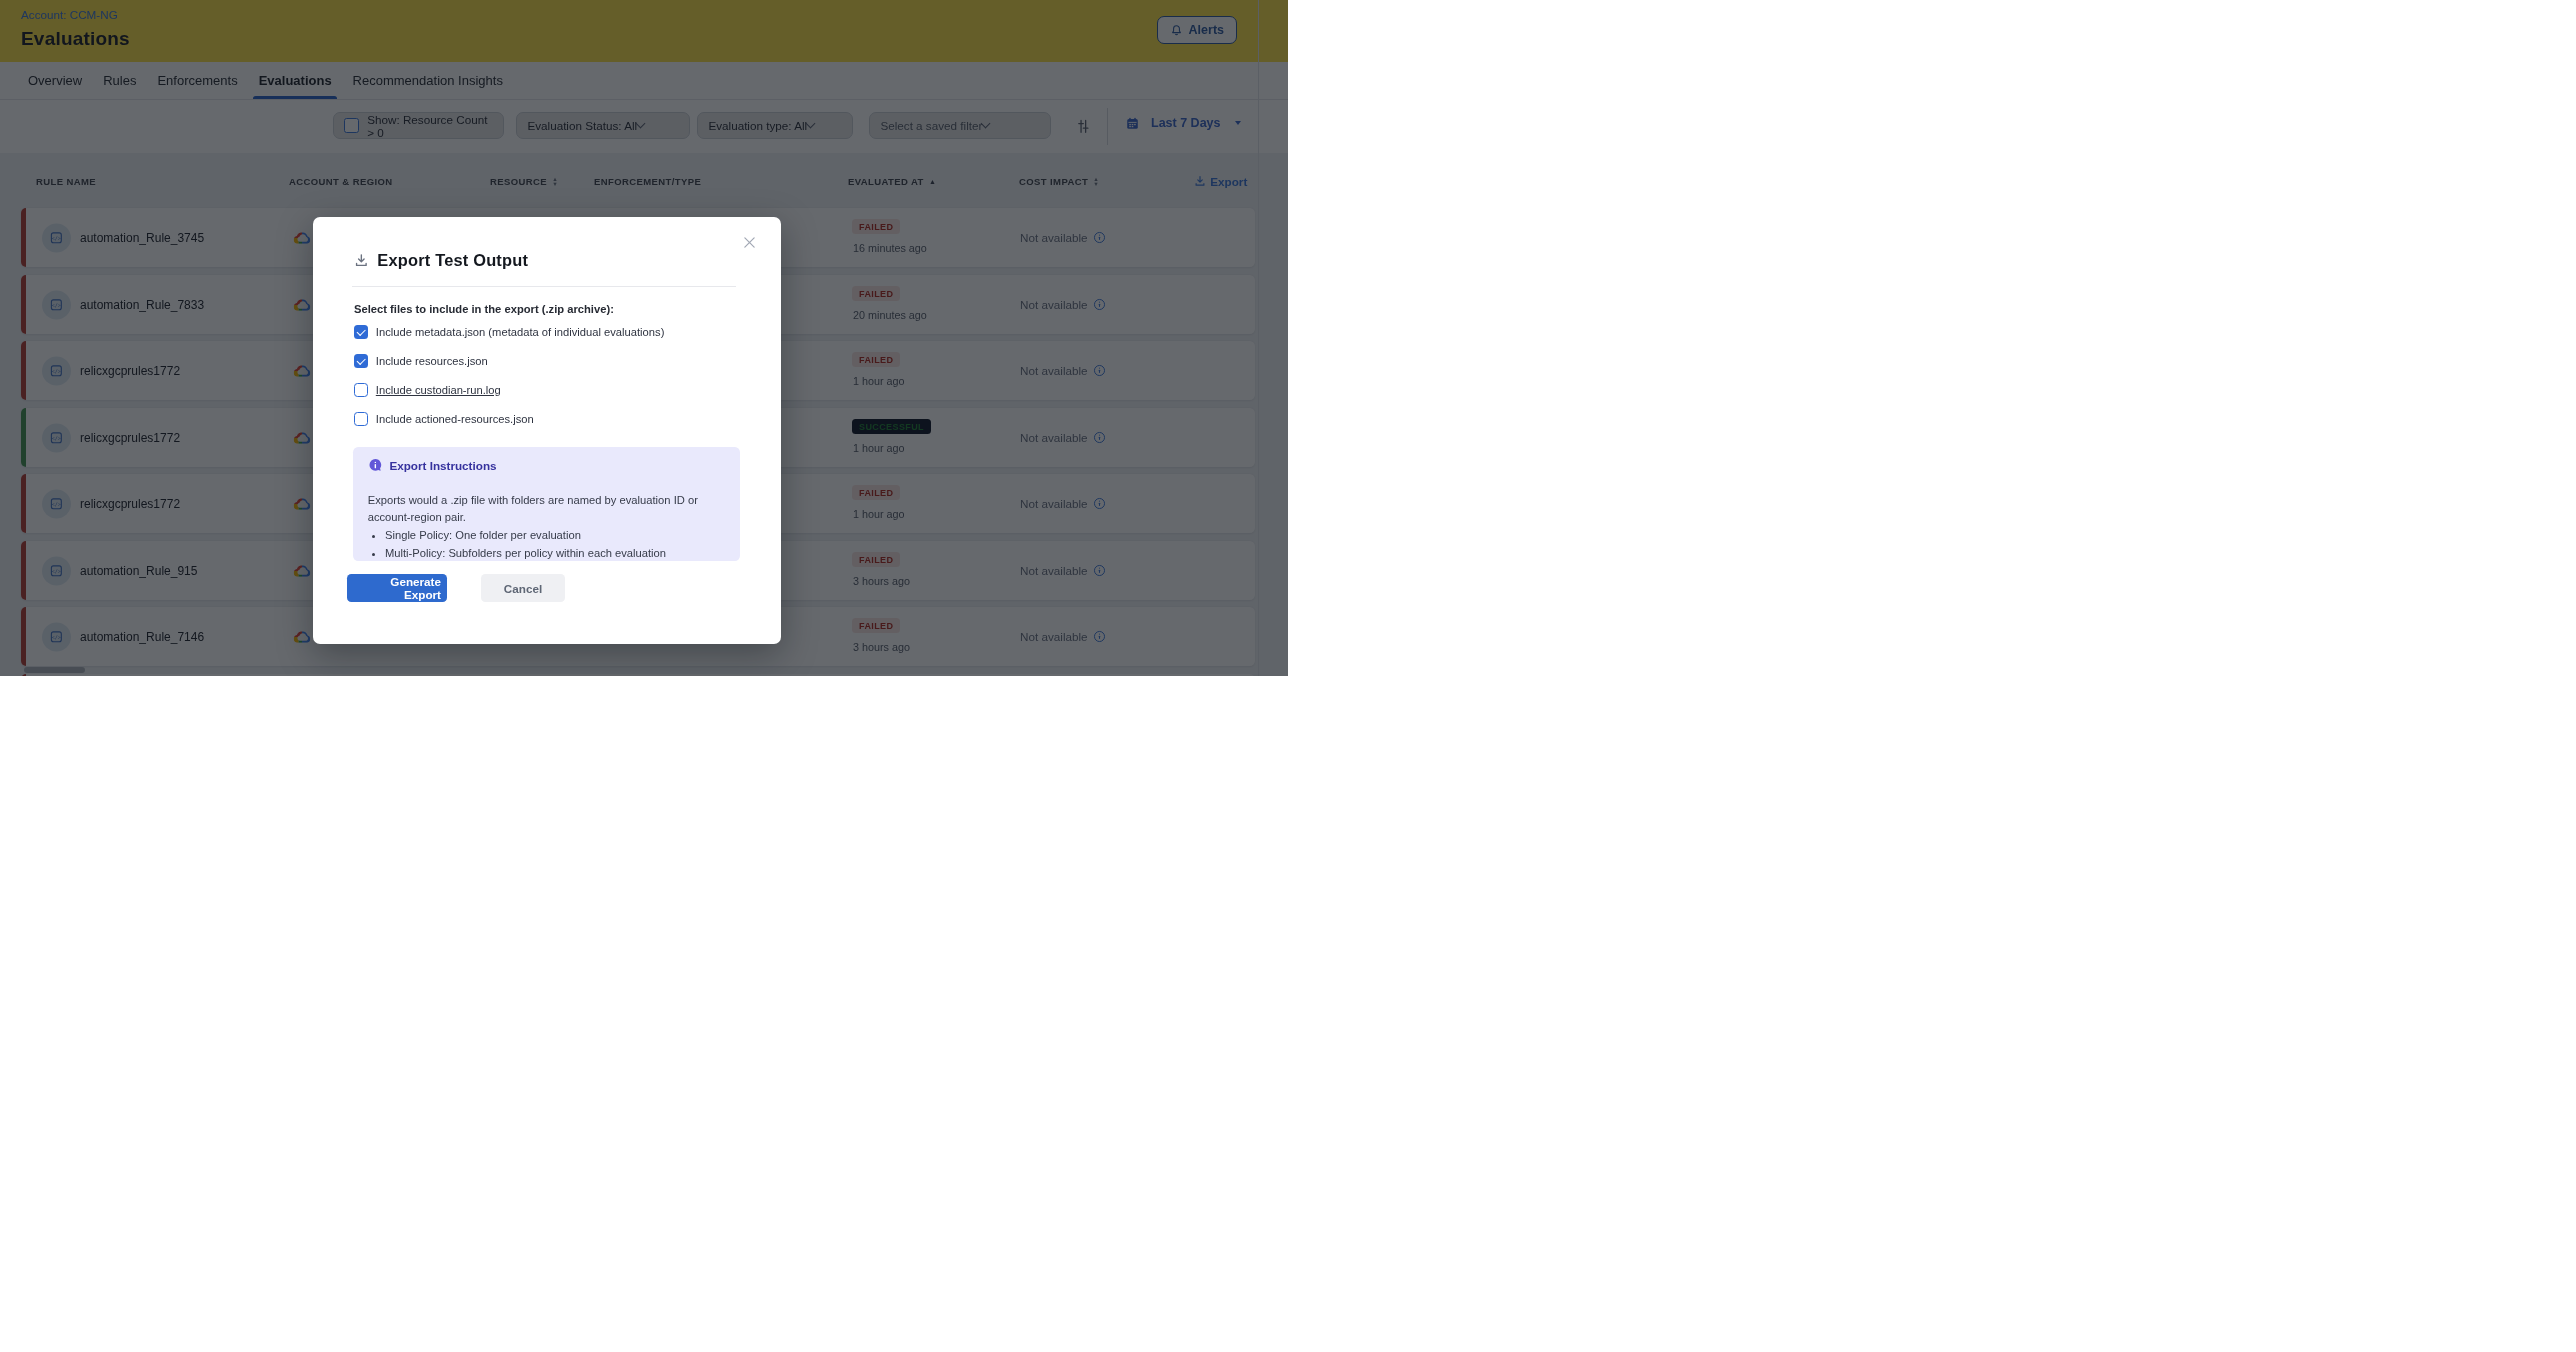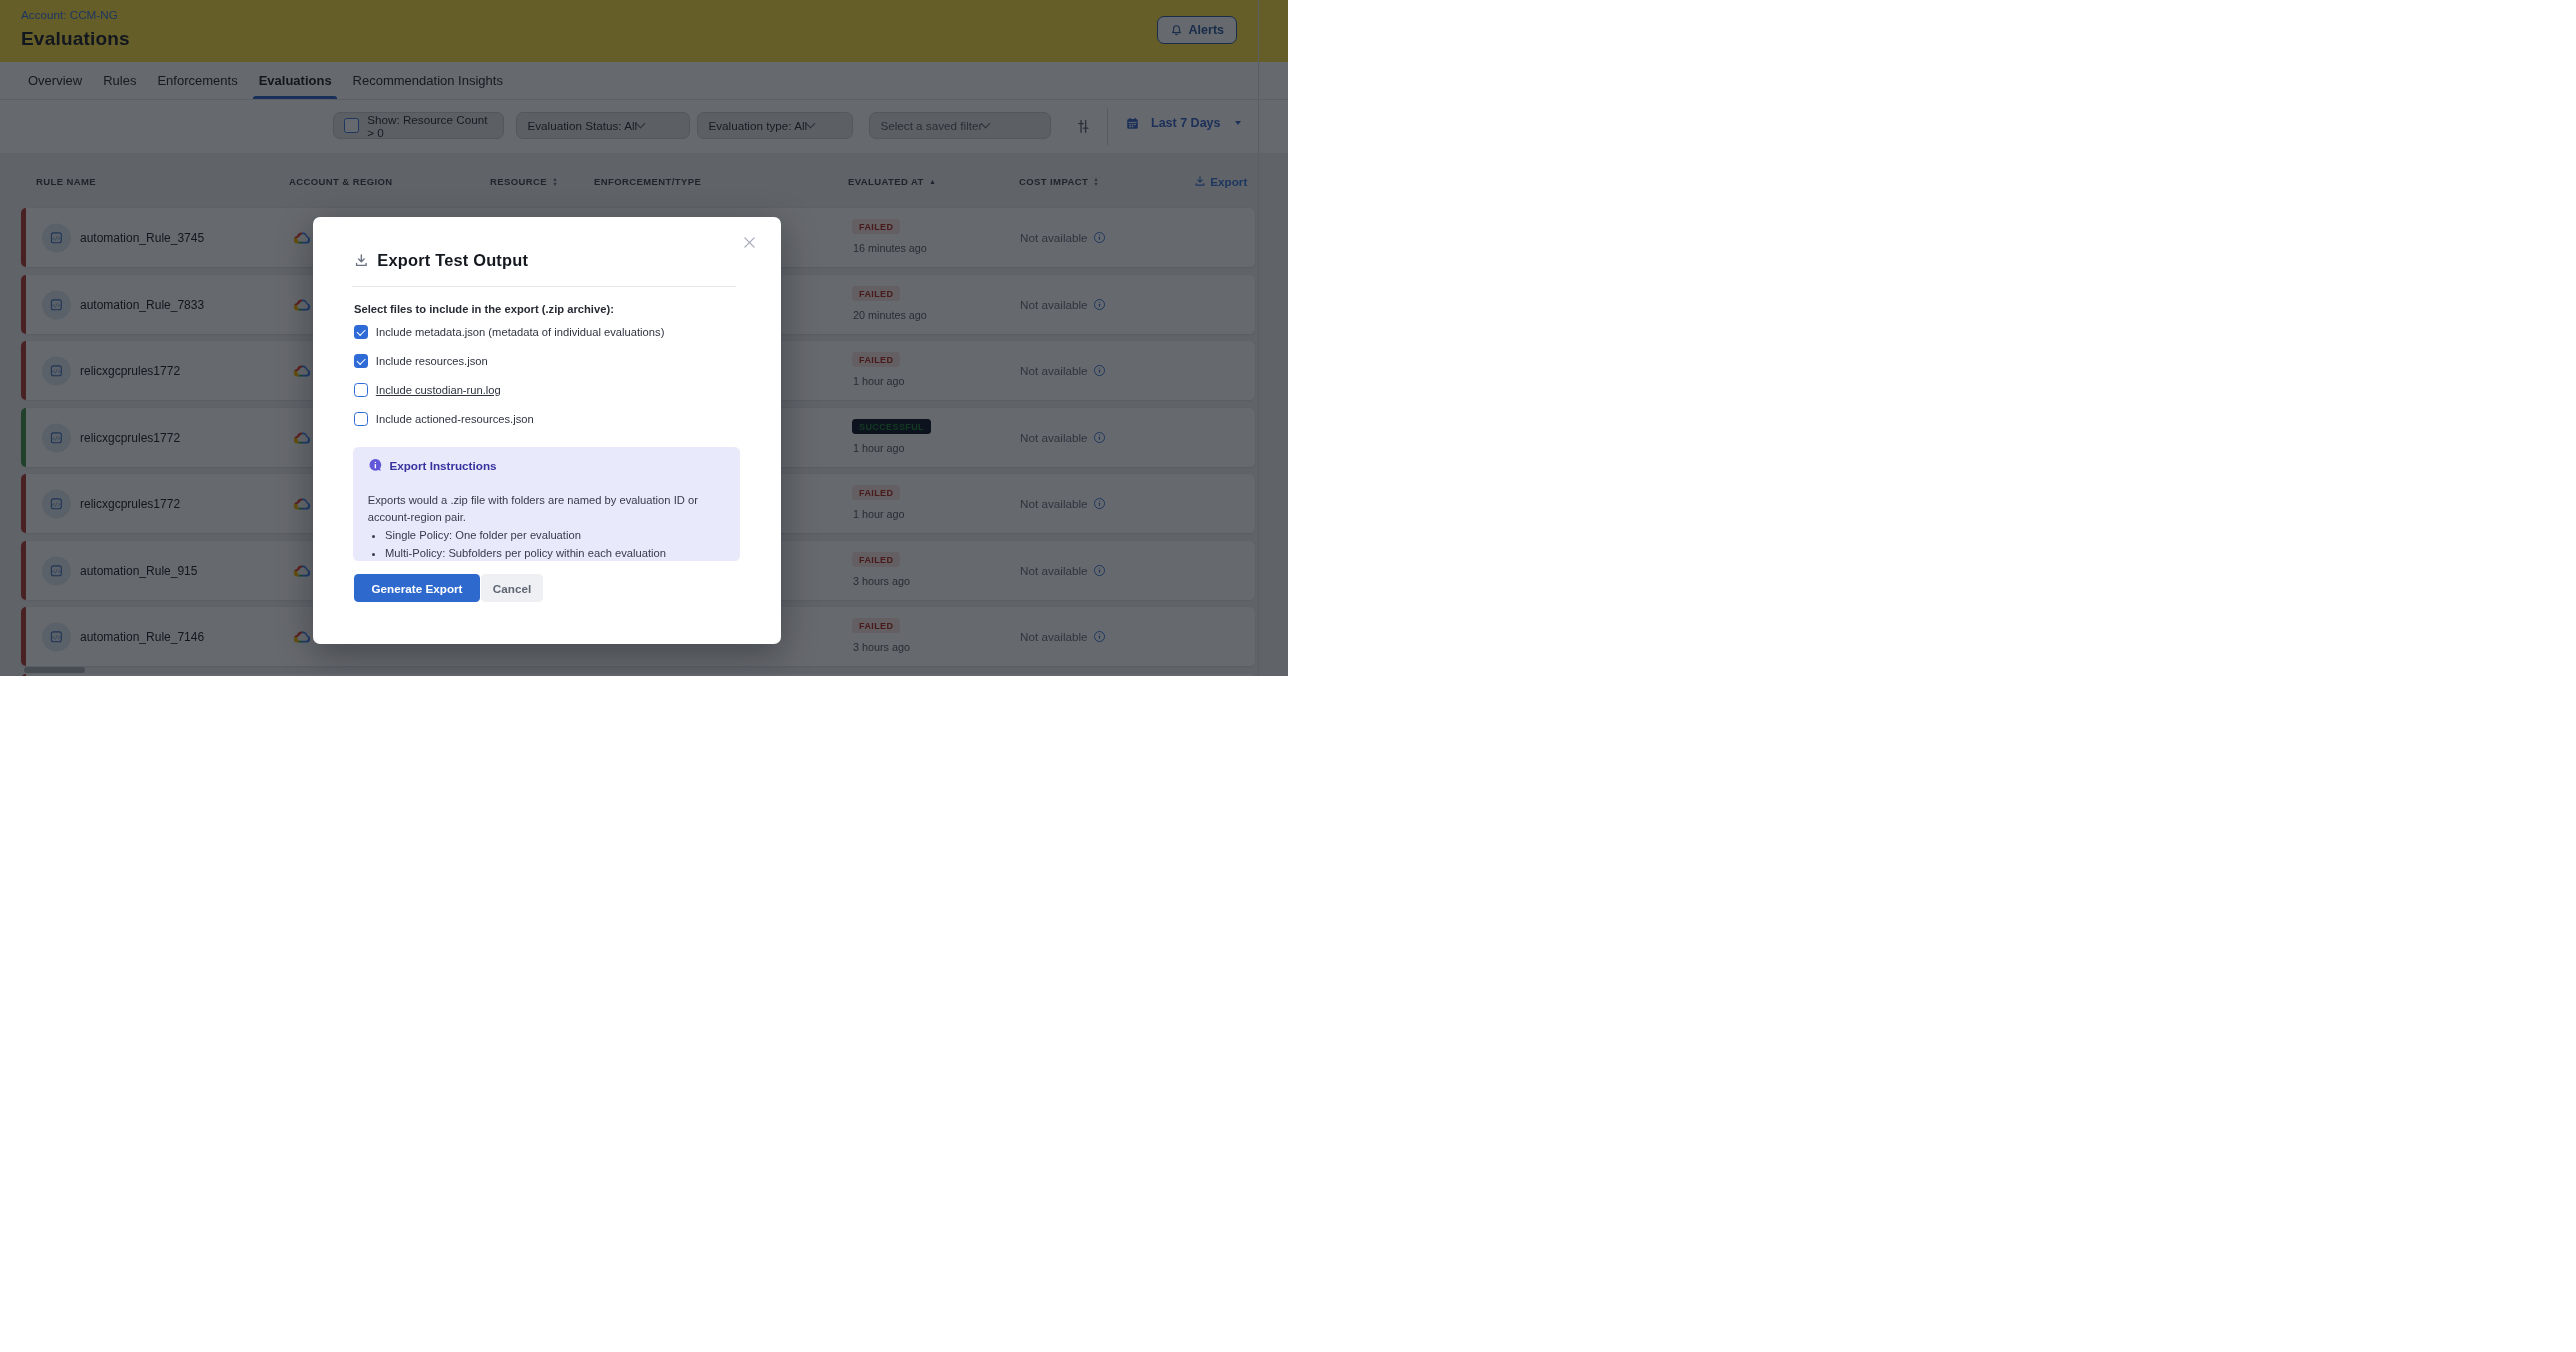--- a/index.html
+++ b/index.html
@@ -72,22 +72,22 @@
   .cb-row.unchecked .cbx{background:#fff;border:1.4px solid #2f6bd6;}
   .info-box{position:absolute;left:40px;top:230px;width:387px;height:114px;background:#e9e9fc;border-radius:5.2px;box-sizing:border-box;
     padding:11.2px 14.7px;}
   .info-title-row{display:flex;align-items:center;gap:7px;}
   .info-title{font-size:11.7px;font-weight:700;color:#36329e;}
   .info-body{margin-top:19px;font-size:11.2px;color:#363b49;line-height:1.5;}
   .info-body ul{margin:1.7px 0 0 17.3px;padding:0;}
   .info-body li{margin-top:0.9px;}
   .btn{position:absolute;top:357px;height:28px;border:none;border-radius:4.3px;font-family:inherit;
     font-size:11.7px;font-weight:700;cursor:pointer;}
-  .btn-primary{left:41px;width:126px;background:#2e6ace;color:#fff;}
-  .btn-cancel{left:168px;width:62px;background:#eff0f3;color:#5f6775;}
+  .btn-primary{left:34px;width:100px;background:#2e6ace;color:#fff;text-align:right;}
+  .btn-cancel{left:168px;width:84px;background:#eff0f3;color:#5f6775;}
   svg{display:block;}
 </style>
 </head>
 <body>
 
 <div class="screen">
 
   <div class="app-header">
     <span class="account-link">Account: CCM-NG</span>
     <span class="page-title">Evaluations</span>

